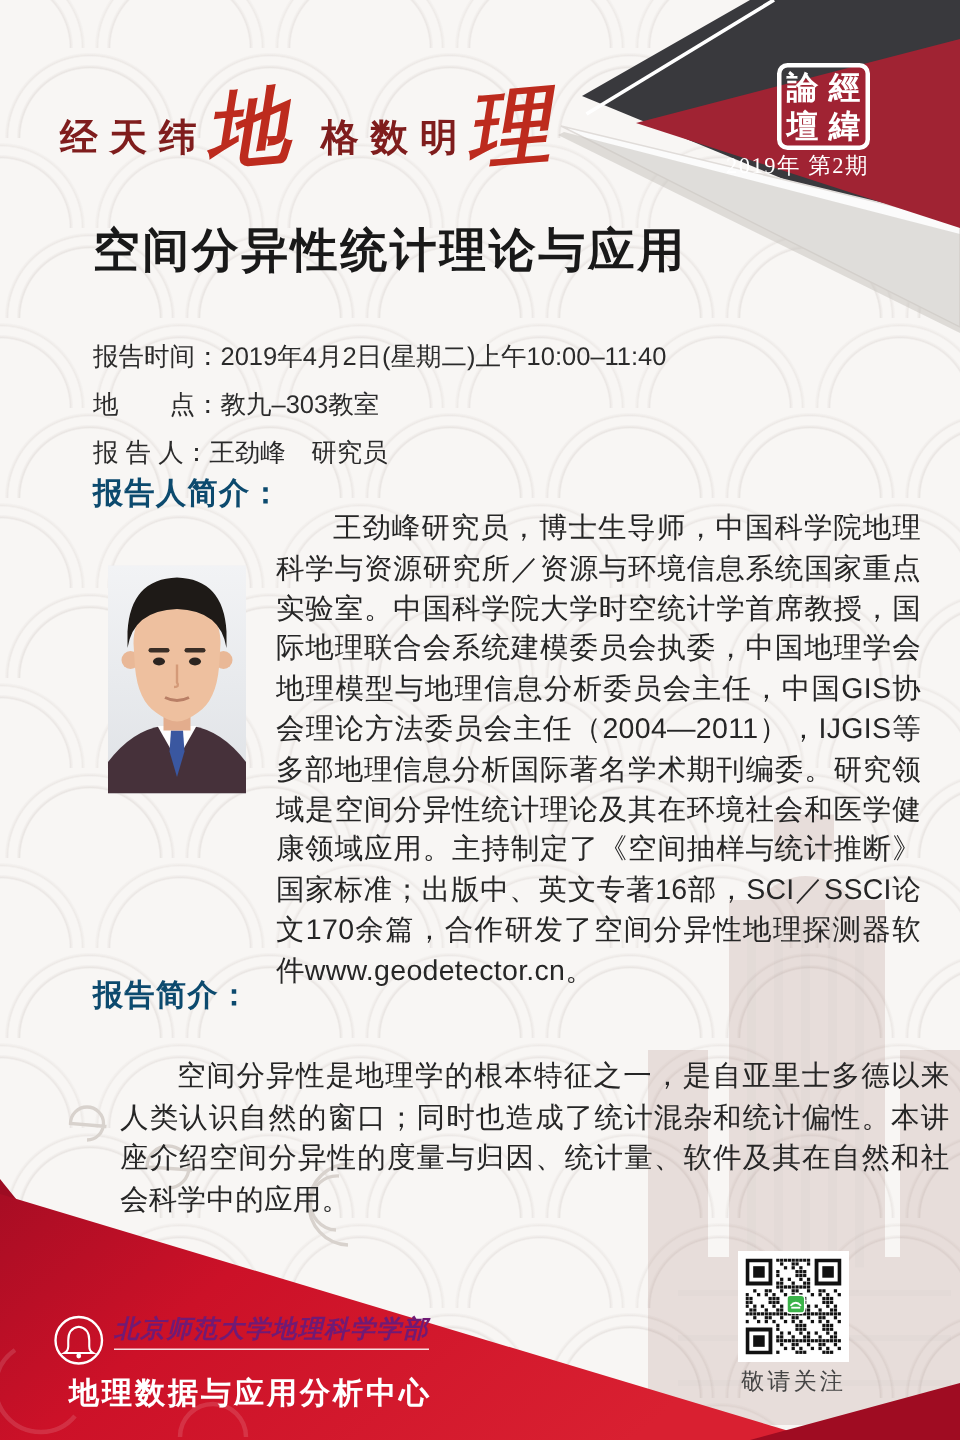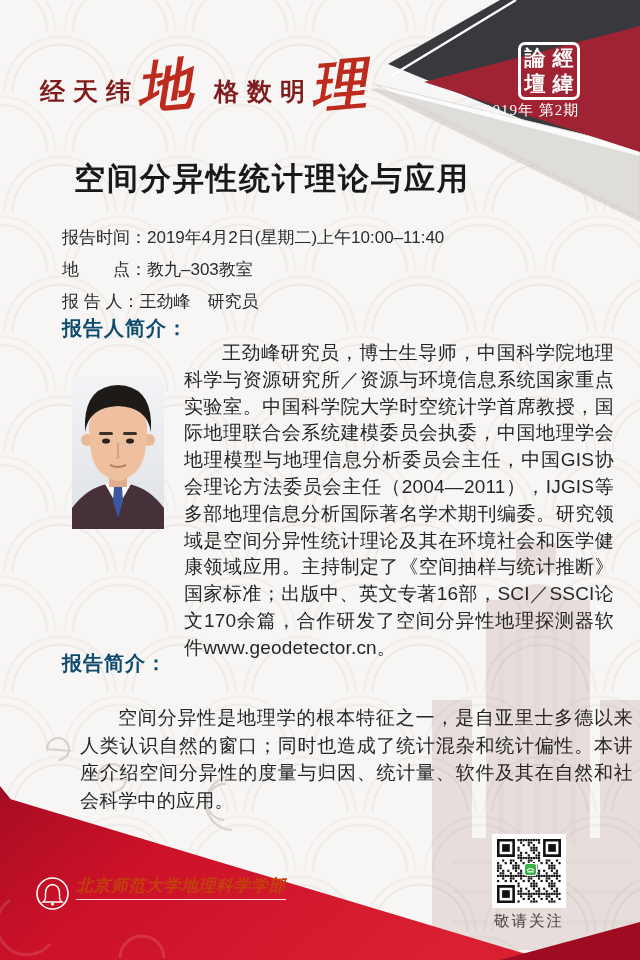--- a/index.html
+++ b/index.html
@@ -30,21 +30,21 @@
   .slogan-gap{width:22px;}
 
   
   .seal{left:518px;top:42px;width:56px;height:52px;border:3px solid #fff;border-radius:7px;
     display:grid;grid-template-columns:1fr 1fr;grid-template-rows:1fr 1fr;
     color:#fff;font-family:"Liberation Serif",serif;font-weight:700;font-size:21px;
     text-align:center;line-height:26px;background:transparent;}
   .issue{left:484px;top:101px;width:124px;color:#fff;
     font-family:"Liberation Serif",serif;font-size:15px;letter-spacing:1px;}
 
-  .title{left:62px;top:146px;width:540px;margin:12px;font-size:31px;font-weight:700;
+  .title{left:62px;top:146px;width:540px;margin:0;font-size:31px;font-weight:700;
     letter-spacing:2px;color:#191919;}
 
   .info{left:62px;top:226px;width:540px;display:flex;flex-direction:column;gap:9px;
     font-size:17px;color:#2b2b2b;}
   .info-row{display:flex;}
   .info-label{white-space:pre;}
   .info-value{white-space:pre;}
 
   .section-head{margin:0;font-size:20px;font-weight:700;color:#0c4a6e;letter-spacing:1px;}
   .head-speaker{left:62px;top:315px;}
@@ -53,21 +53,21 @@
   .photo{left:72px;top:377px;width:92px;height:152px;}
 
   .bio{left:184px;top:340px;width:430px;margin:0;font-size:19px;line-height:26.8px;
     text-align:justify;text-indent:2em;letter-spacing:.2px;color:#262626;word-break:break-all;}
   .abstract{left:62px;top:686px;width:553px;margin:18px;font-size:19px;line-height:27.5px;
     text-align:justify;text-indent:2em;letter-spacing:.2px;color:#262626;}
 
   
   .footer-logo{left:35px;top:876px;width:35px;height:35px;}
   .org{left:76px;top:875px;}
-  .org-cn{display:block;color:#c2410c;font-family:Liberation Mono, monospace;font-style:italic;
+  .org-cn{display:block;color:#701a75;font-family:Liberation Mono, monospace;font-style:italic;
     font-weight:700;font-size:16.5px;letter-spacing:1px;padding-bottom:2px;
     border-bottom:1px solid rgba(255,255,255,.85);}
   .org-en{display:block;color:#fff;font-size:10.5px;margin-top:3px;white-space:pre;}
   .center-name{left:46px;top:915px;color:#fff;font-size:20px;font-weight:700;letter-spacing:2px;}
 
   .qr-box{left:492px;top:834px;width:74px;height:74px;background:#fff;
     display:flex;align-items:center;justify-content:center;}
   .qr-badge{position:absolute;left:524px;top:863px;width:13px;height:13px;background:#fff;
     border-radius:3px;display:flex;align-items:center;justify-content:center;z-index:3;}
   .qr-badge svg{display:block;}
@@ -199,20 +199,21 @@
   <p class="layer abstract">空间分异性是地理学的根本特征之一，是自亚里士多德以来人类认识自然的窗口；同时也造成了统计混杂和统计偏性。本讲座介绍空间分异性的度量与归因、统计量、软件及其在自然和社会科学中的应用。</p>
 
   <svg class="layer footer-logo" viewBox="0 0 35 35" aria-hidden="true">
     <circle cx="17.5" cy="17.5" r="15.5" fill="none" stroke="#fff" stroke-width="1.6"></circle>
     <path d="M17.5,8.5 q7,1 7,9 l0,4 q0,3 2.5,4.5 l-19,0 q2.5,-1.5 2.5,-4.5 l0,-4 q0,-8 7,-9 z" fill="none" stroke="#fff" stroke-width="1.4"></path>
     <circle cx="17.5" cy="28" r="1.6" fill="#fff"></circle>
   </svg>
   <div class="layer org">
     <span class="org-cn">北京师范大学地理科学学部</span>
   </div>
+  <div class="layer center-name">地理数据与应用分析中心</div>
 
   <div class="layer qr-box">
     <svg width="64" height="64" viewBox="0 0 65 65">
       <rect width="65" height="65" fill="#fff"></rect>
       <g fill="#111" id="qr-modules">
           <rect x="20.8" y="0.0" width="2.2" height="2.2"></rect>
           <rect x="23.4" y="0.0" width="2.2" height="2.2"></rect>
           <rect x="26.0" y="0.0" width="2.2" height="2.2"></rect>
           <rect x="28.6" y="0.0" width="2.2" height="2.2"></rect>
           <rect x="31.2" y="0.0" width="2.2" height="2.2"></rect>

